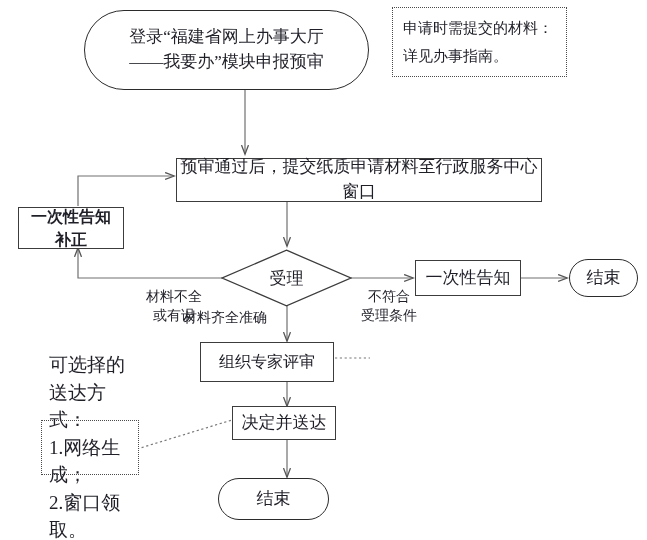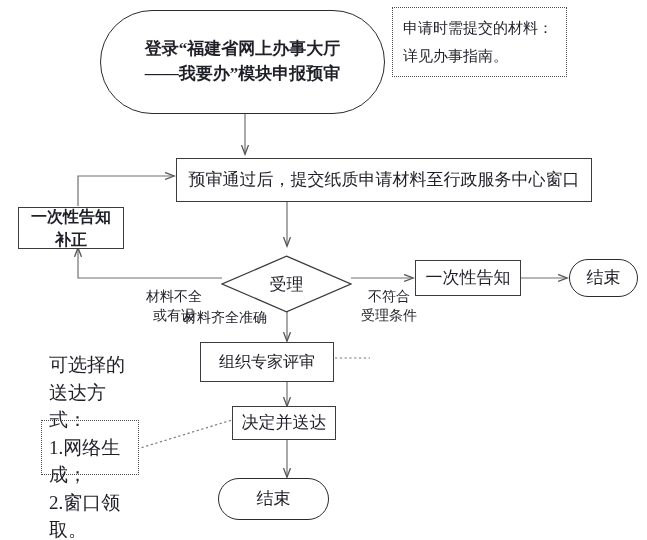--- a/index.html
+++ b/index.html
@@ -122,32 +122,32 @@
       <path d="M287,440 L287,477" marker-end="url(#arrow)"></path>
     </g>
     <g fill="none" stroke="#777" stroke-width="1.2" stroke-dasharray="2.2,2.6">
 
       <path d="M335,358 L370,358"></path>
 
       <path d="M137,449 L232,420"></path>
     </g>
   </svg>
 
-  <div class="node terminator f17" style="left:100px; top:10px; width:285px; height:104px;font-weight:bold;">登录“福建省网上办事大厅
+  <div class="node terminator f17" style="left:84px; top:10px; width:285px; height:80px;">登录“福建省网上办事大厅
 ——我要办”模块申报预审</div>
 
   <div class="note f15" style="left:392px; top:7px; width:175px; height:70px;">申请时需提交的材料：
 详见办事指南。</div>
 
-  <div class="node process f17" style="left:176px; top:158px; width:416px; height:44px;">预审通过后，提交纸质申请材料至行政服务中心窗口</div>
+  <div class="node process f17" style="left:176px; top:158px; width:366px; height:44px;">预审通过后，提交纸质申请材料至行政服务中心窗口</div>
 
   <div class="node process f16" style="left:18px; top:207px; width:106px; height:42px;font-weight:bold;">一次性告知
 补正</div>
 
-  <div class="decision-wrap" style="left:221px; top:255px; width:131px; height:58px;">
+  <div class="decision-wrap" style="left:221px; top:249px; width:131px; height:58px;">
     <svg width="131" height="58" viewBox="0 0 131 58" xmlns="http://www.w3.org/2000/svg">
       <polygon points="65.5,1.2 129.8,29 65.5,56.8 1.2,29" fill="#ffffff" stroke="#3c3c3c" stroke-width="1.3"></polygon>
     </svg>
     <span class="decision-label f17">受理</span>
   </div>
 
   <div class="node process f17" style="left:415px; top:260px; width:106px; height:36px;">一次性告知</div>
 
   <div class="node terminator f17" style="left:569px; top:259px; width:69px; height:38px;">结束</div>
 

